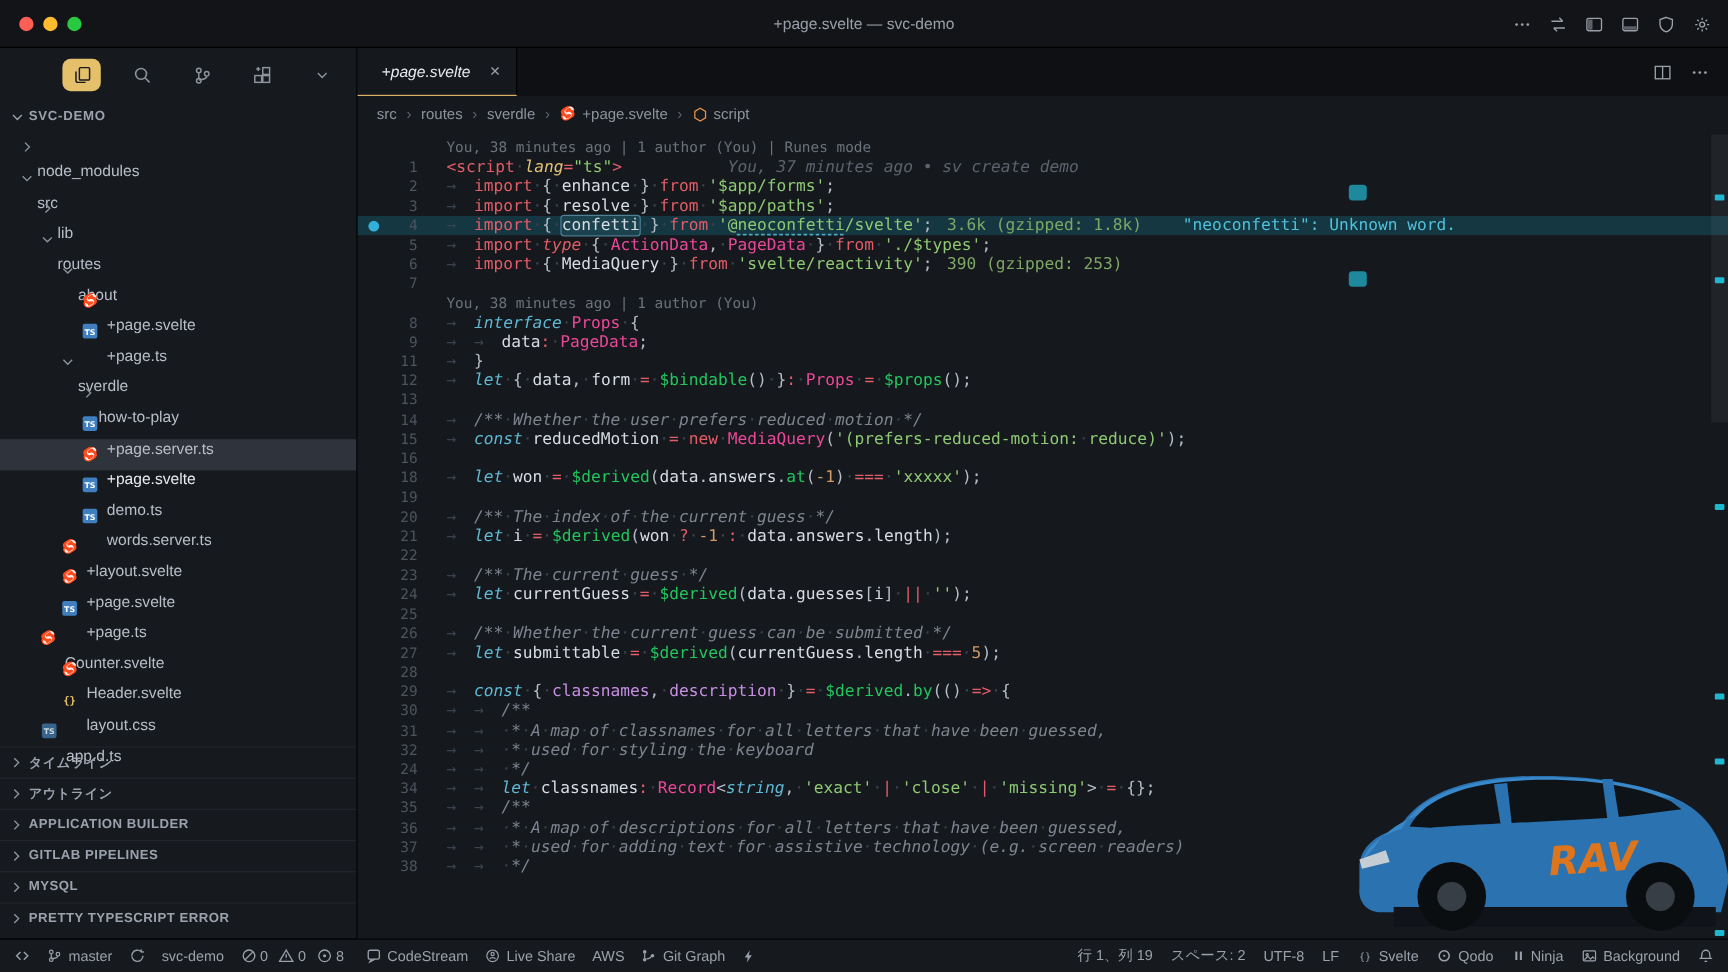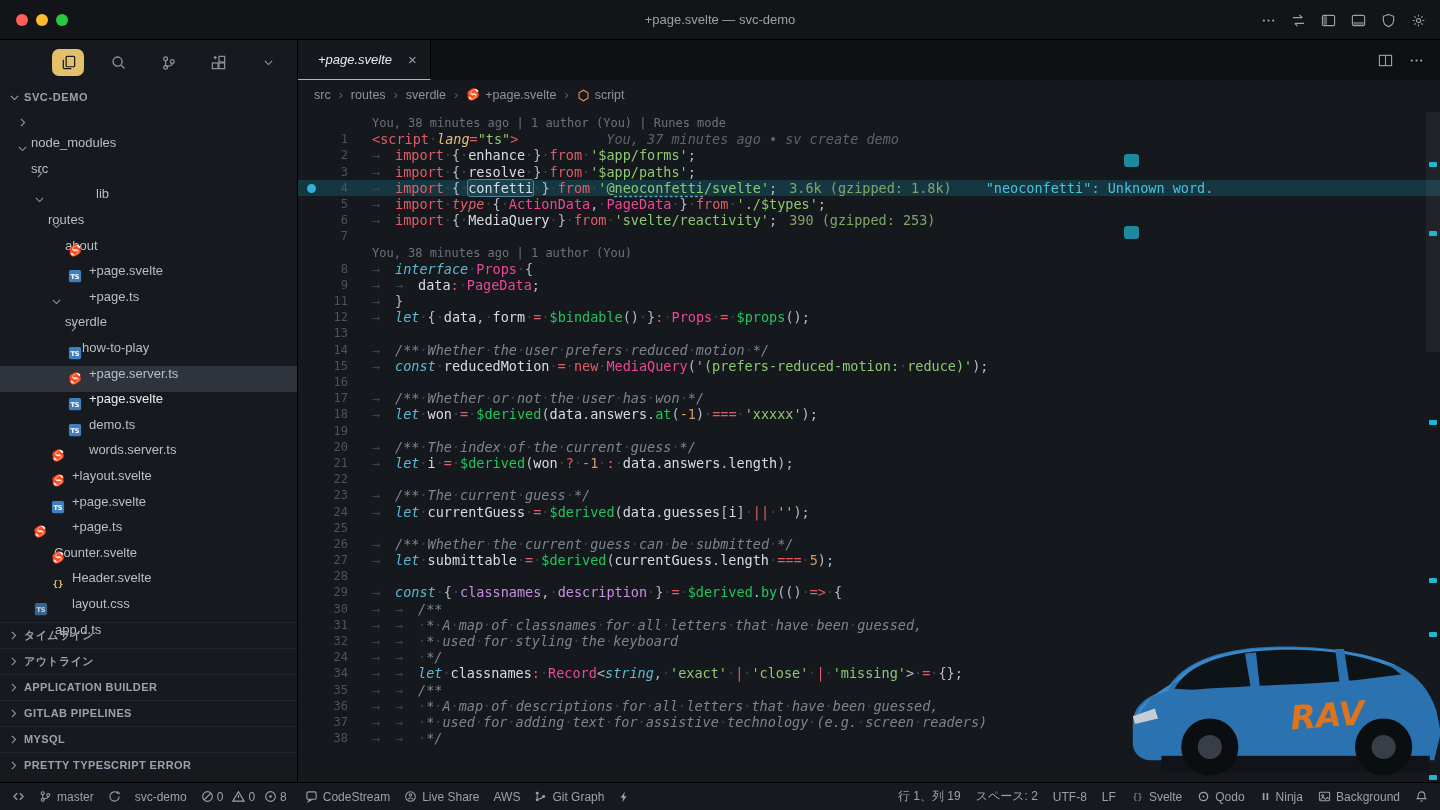--- a/index.html
+++ b/index.html
@@ -228,21 +228,21 @@
             <span class="tlabel">node_modules</span>
           </div>
           <div class="trow" style="padding-left: 16px;">
             <span class="chev">
               <svg viewBox="0 0 16 16" width="13" height="13" fill="none" stroke="currentColor" stroke-width="1.4">
                 <path d="M3.5 6l4.5 4.5L12.5 6"></path>
               </svg>
             </span>
             <span class="tlabel">src</span>
           </div>
-          <div class="trow" style="padding-left: 33px; gap: 48px;">
+          <div class="trow" style="padding-left: 33px;">
             <span class="chev">
               <svg viewBox="0 0 16 16" width="13" height="13" fill="none" stroke="currentColor" stroke-width="1.4">
                 <path d="M6 3.5L10.5 8 6 12.5"></path>
               </svg>
             </span>
             <span class="tlabel">lib</span>
           </div>
           <div class="trow" style="padding-left: 33px;">
             <span class="chev">
               <svg viewBox="0 0 16 16" width="13" height="13" fill="none" stroke="currentColor" stroke-width="1.4">
@@ -514,21 +514,20 @@
           <div class="line"><span class="ln">7</span><span class="lc"></span></div>
           <div class="line"><span class="ln"></span><span class="lc lens">You, 38 minutes ago | 1 author (You)</span></div>
           <div class="line"><span class="ln">8</span><span class="lc"><span class="tabA">→</span><span class="tk stor">interface<span class="wsd">·</span></span><span class="tk type">Props</span><span class="tk pn"><span class="wsd">·</span>{</span></span></div>
           <div class="line"><span class="ln">9</span><span class="lc"><span class="tabA">→</span><span class="tabA">→</span><span class="tk id">data</span><span class="tk op">:</span><span class="tk pn"><span class="wsd">·</span></span><span class="tk type">PageData</span><span class="tk pn">;</span></span></div>
           <div class="line"><span class="ln">11</span><span class="lc"><span class="tabA">→</span><span class="tk pn">}</span></span></div>
           <div class="line"><span class="ln">12</span><span class="lc"><span class="tabA">→</span><span class="tk stor">let<span class="wsd">·</span></span><span class="tk pn">{<span class="wsd">·</span></span><span class="tk id">data</span><span class="tk pn">,<span class="wsd">·</span></span><span class="tk id">form</span><span class="tk op"><span class="wsd">·</span>=<span class="wsd">·</span></span><span class="tk fn">$bindable</span><span class="tk pn">()<span class="wsd">·</span>}</span><span class="tk op">:<span class="wsd">·</span></span><span class="tk type">Props</span><span class="tk op"><span class="wsd">·</span>=<span class="wsd">·</span></span><span class="tk fn">$props</span><span class="tk pn">();</span></span></div>
           <div class="line"><span class="ln">13</span><span class="lc"></span></div>
           <div class="line"><span class="ln">14</span><span class="lc"><span class="tabA">→</span><span class="tk cmt">/**<span class="wsd">·</span>Whether<span class="wsd">·</span>the<span class="wsd">·</span>user<span class="wsd">·</span>prefers<span class="wsd">·</span>reduced<span class="wsd">·</span>motion<span class="wsd">·</span>*/</span></span></div>
           <div class="line"><span class="ln">15</span><span class="lc"><span class="tabA">→</span><span class="tk stor">const<span class="wsd">·</span></span><span class="tk id">reducedMotion</span><span class="tk op"><span class="wsd">·</span>=<span class="wsd">·</span></span><span class="tk kw">new<span class="wsd">·</span></span><span class="tk type">MediaQuery</span><span class="tk pn">(</span><span class="tk str">'(prefers-reduced-motion:<span class="wsd">·</span>reduce)'</span><span class="tk pn">);</span></span></div>
           <div class="line"><span class="ln">16</span><span class="lc"></span></div>
-          <div class="line"><span class="ln">17</span><span class="lc"><span class="tabA">→</span><span class="tk cmt">/**<span class="wsd">·</span>Whether<span class="wsd">·</span>or<span class="wsd">·</span>not<span class="wsd">·</span>the<span class="wsd">·</span>user<span class="wsd">·</span>has<span class="wsd">·</span>won<span class="wsd">·</span>*/</span></span></div>
           <div class="line"><span class="ln">18</span><span class="lc"><span class="tabA">→</span><span class="tk stor">let<span class="wsd">·</span></span><span class="tk id">won</span><span class="tk op"><span class="wsd">·</span>=<span class="wsd">·</span></span><span class="tk fn">$derived</span><span class="tk pn">(</span><span class="tk id">data</span><span class="tk pn">.</span><span class="tk id">answers</span><span class="tk pn">.</span><span class="tk fn">at</span><span class="tk pn">(</span><span class="tk num">-1</span><span class="tk pn">)</span><span class="tk op"><span class="wsd">·</span>===<span class="wsd">·</span></span><span class="tk str">'xxxxx'</span><span class="tk pn">);</span></span></div>
           <div class="line"><span class="ln">19</span><span class="lc"></span></div>
           <div class="line"><span class="ln">20</span><span class="lc"><span class="tabA">→</span><span class="tk cmt">/**<span class="wsd">·</span>The<span class="wsd">·</span>index<span class="wsd">·</span>of<span class="wsd">·</span>the<span class="wsd">·</span>current<span class="wsd">·</span>guess<span class="wsd">·</span>*/</span></span></div>
           <div class="line"><span class="ln">21</span><span class="lc"><span class="tabA">→</span><span class="tk stor">let<span class="wsd">·</span></span><span class="tk id">i</span><span class="tk op"><span class="wsd">·</span>=<span class="wsd">·</span></span><span class="tk fn">$derived</span><span class="tk pn">(</span><span class="tk id">won</span><span class="tk op"><span class="wsd">·</span>?<span class="wsd">·</span></span><span class="tk num">-1</span><span class="tk op"><span class="wsd">·</span>:<span class="wsd">·</span></span><span class="tk id">data</span><span class="tk pn">.</span><span class="tk id">answers</span><span class="tk pn">.</span><span class="tk id">length</span><span class="tk pn">);</span></span></div>
           <div class="line"><span class="ln">22</span><span class="lc"></span></div>
           <div class="line"><span class="ln">23</span><span class="lc"><span class="tabA">→</span><span class="tk cmt">/**<span class="wsd">·</span>The<span class="wsd">·</span>current<span class="wsd">·</span>guess<span class="wsd">·</span>*/</span></span></div>
           <div class="line"><span class="ln">24</span><span class="lc"><span class="tabA">→</span><span class="tk stor">let<span class="wsd">·</span></span><span class="tk id">currentGuess</span><span class="tk op"><span class="wsd">·</span>=<span class="wsd">·</span></span><span class="tk fn">$derived</span><span class="tk pn">(</span><span class="tk id">data</span><span class="tk pn">.</span><span class="tk id">guesses</span><span class="tk pn">[</span><span class="tk id">i</span><span class="tk pn">]</span><span class="tk op"><span class="wsd">·</span>||<span class="wsd">·</span></span><span class="tk str">''</span><span class="tk pn">);</span></span></div>
           <div class="line"><span class="ln">25</span><span class="lc"></span></div>
           <div class="line"><span class="ln">26</span><span class="lc"><span class="tabA">→</span><span class="tk cmt">/**<span class="wsd">·</span>Whether<span class="wsd">·</span>the<span class="wsd">·</span>current<span class="wsd">·</span>guess<span class="wsd">·</span>can<span class="wsd">·</span>be<span class="wsd">·</span>submitted<span class="wsd">·</span>*/</span></span></div>
           <div class="line"><span class="ln">27</span><span class="lc"><span class="tabA">→</span><span class="tk stor">let<span class="wsd">·</span></span><span class="tk id">submittable</span><span class="tk op"><span class="wsd">·</span>=<span class="wsd">·</span></span><span class="tk fn">$derived</span><span class="tk pn">(</span><span class="tk id">currentGuess</span><span class="tk pn">.</span><span class="tk id">length</span><span class="tk op"><span class="wsd">·</span>===<span class="wsd">·</span></span><span class="tk num">5</span><span class="tk pn">);</span></span></div>

